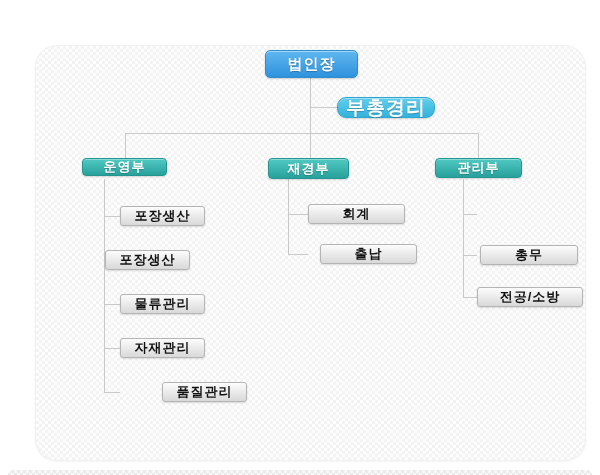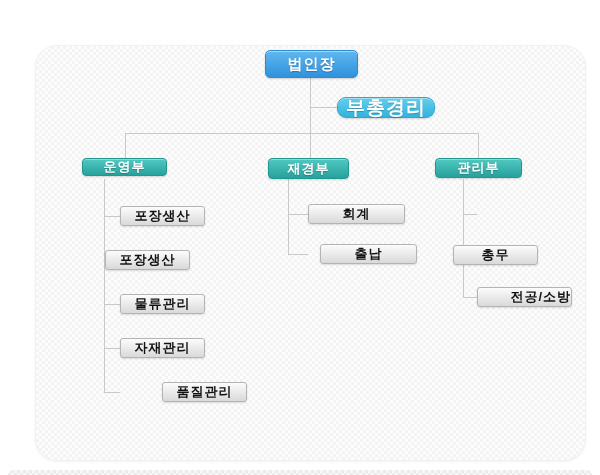--- a/index.html
+++ b/index.html
@@ -134,20 +134,20 @@
     <span>품질관리</span>
   </div>
 
   <div class="node leaf" style="left:308px;top:204px;width:97px;height:20px;">
     <span>회계</span>
   </div>
   <div class="node leaf" style="left:320px;top:244px;width:97px;height:20px;">
     <span>출납</span>
   </div>
 
-  <div class="node leaf" style="left:453px;top:245px;width:85px;height:20px;">
+  <div class="node leaf" style="left:480px;top:245px;width:98px;height:20px;">
     <span>총무</span>
   </div>
-  <div class="node leaf" style="left:477px;top:287px;width:95px;height:20px;justify-content:flex-end;">
+  <div class="node leaf" style="left:477px;top:287px;width:106px;height:20px;">
     <span>전공/소방</span>
   </div>
 
 </div>
 
 </body></html>

